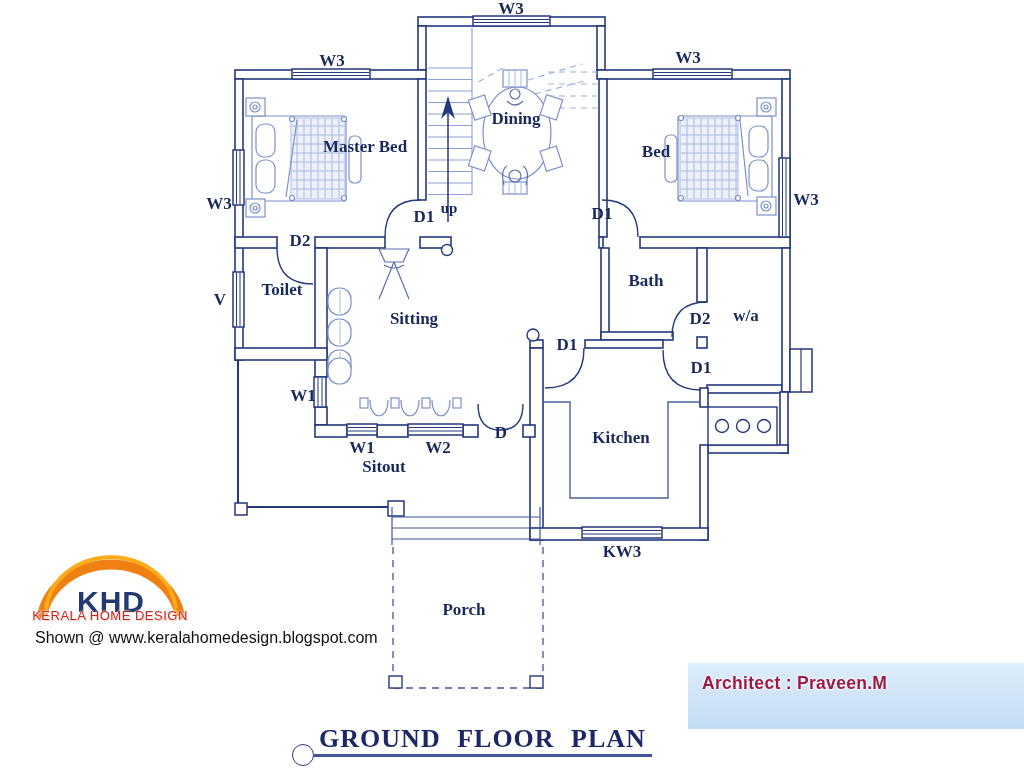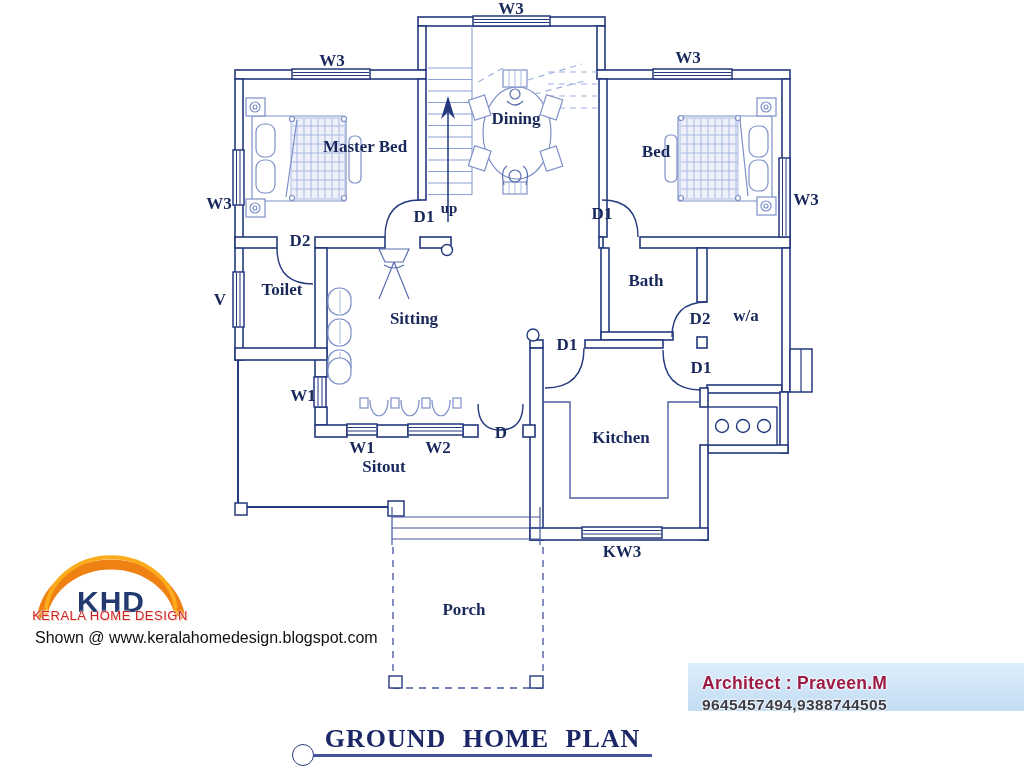--- a/index.html
+++ b/index.html
@@ -28,21 +28,21 @@
   .logo-wrap{position:absolute;left:36px;top:550px;width:150px;height:78px;}
   .brand-name{
     position:absolute;left:30px;top:608px;width:160px;text-align:center;
     font-weight:normal;font-size:13px;letter-spacing:.5px;color:#cc2027;
     text-shadow:0 0 2px #fff,0 0 2px #fff,1px 1px 0 #f3c9a8;
   }
   .shown-at{
     position:absolute;left:35px;top:629px;font-size:16px;color:#101010;
   }
   .architect-box{
-    position:absolute;left:688px;top:663px;width:336px;height:48px;
+    position:absolute;left:688px;top:663px;width:336px;height:66px;
     background:linear-gradient(180deg,#ddeefb 0%,#cfe4f7 55%,#c2dcf3 100%);
     box-sizing:border-box;padding:10px 0 0 14px;
   }
   .architect-name{
     color:#9c1b44;font-weight:bold;font-size:17.5px;letter-spacing:.3px;
     text-shadow:0 0 2px #fff,0 0 2px #fff,0 0 3px #fff;
   }
   .architect-phone{
     color:#3c3c46;font-weight:bold;font-size:15.5px;letter-spacing:.4px;margin-top:2px;
     text-shadow:0 0 2px #fff,0 0 2px #fff,0 0 3px #fff;
@@ -396,18 +396,17 @@
     <path d="M144,66 Q149,70 142,58" stroke="#ef8012" stroke-width="4" fill="none"></path>
     <circle cx="75" cy="52" r="29" fill="#ffffff"></circle>
     <text x="75" y="62" text-anchor="middle" style="font-family:'Liberation Sans',sans-serif;font-weight:bold;font-size:30px;fill:#223a70;letter-spacing:1px;">KHD</text>
   </svg>
 </div>
 <div class="brand-name">KERALA HOME DESIGN</div>
 <div class="shown-at">Shown @  www.keralahomedesign.blogspot.com</div>
 
 <div class="architect-box">
   <div class="architect-name">Architect : Praveen.M</div>
-  <div class="architect-phone">9645457494,9388744505</div>
 </div>
 
 <div class="title-circle"></div>
 <div class="title-underline"></div>
-<div class="plan-title">GROUND HOME PLAN</div>
+<div class="plan-title">GROUND FLOOR PLAN</div>
 
 </body></html>

